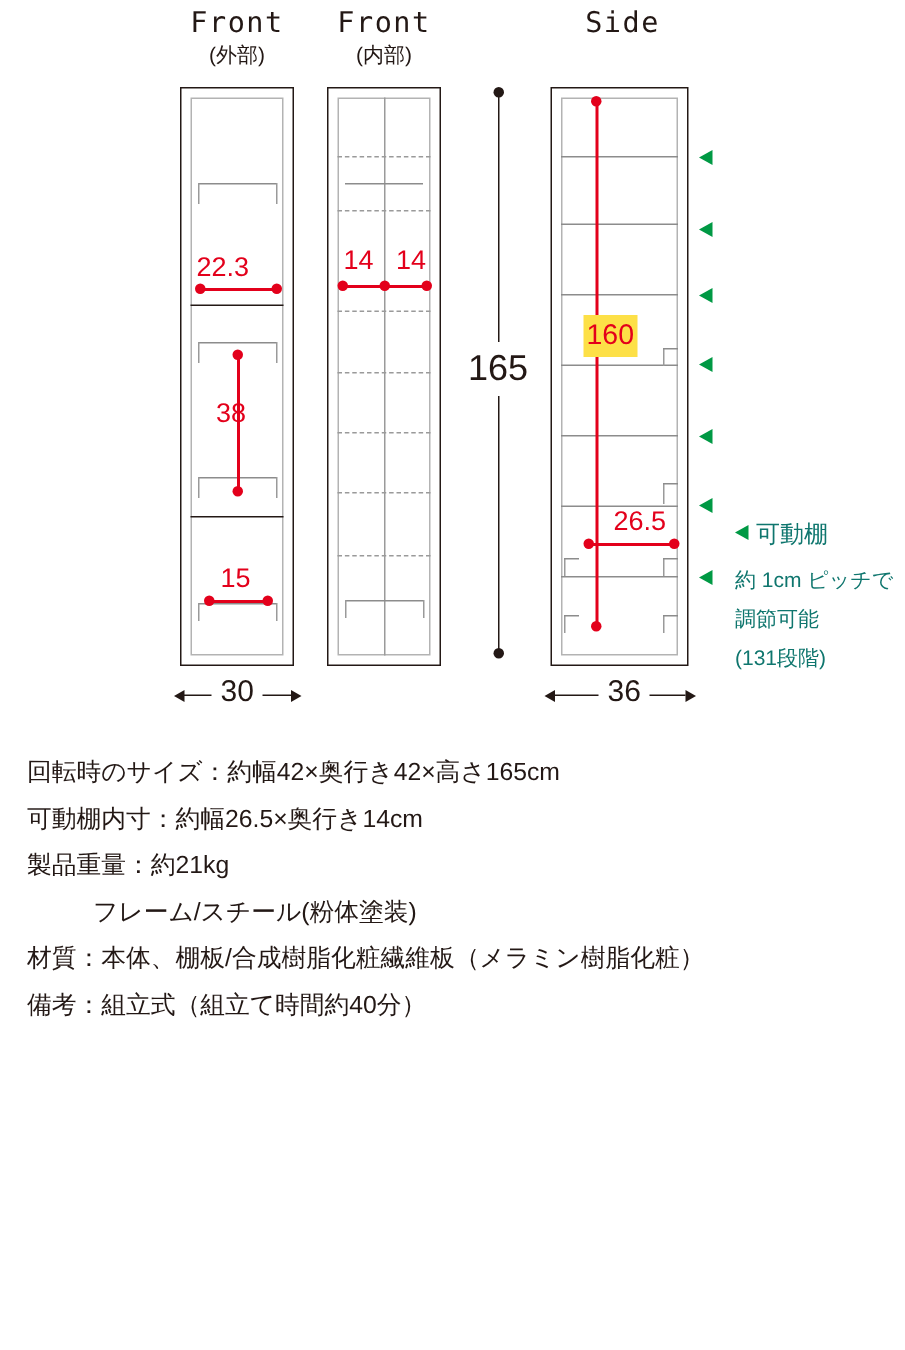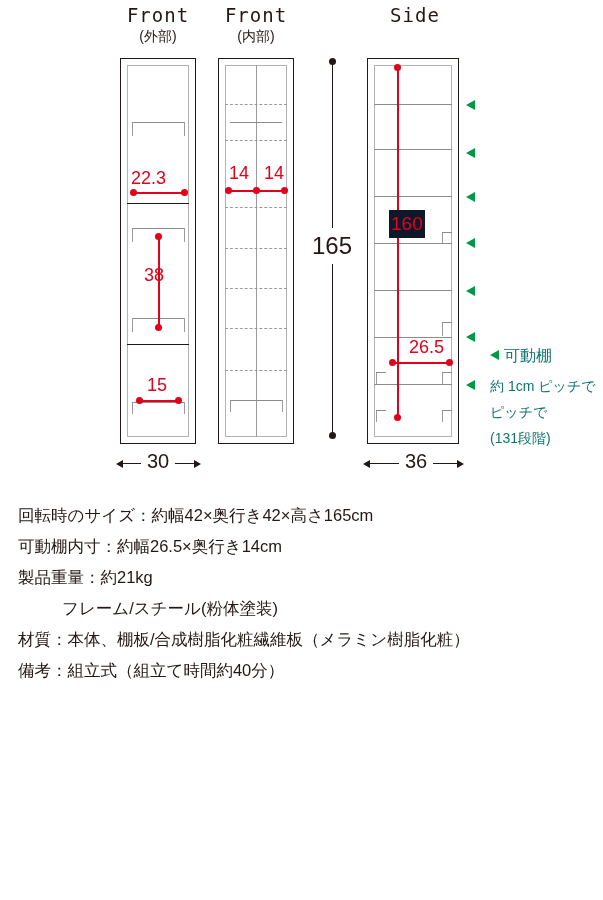--- a/index.html
+++ b/index.html
@@ -271,21 +271,21 @@
     <div class="vline" style="left:432px; top:372px; height:12px;"></div>
     <div class="shelf" style="left:432px; top:372px; width:10px;"></div>
     <div class="vline" style="left:366px; top:410px; height:12px;"></div>
     <div class="shelf" style="left:366px; top:410px; width:10px;"></div>
     <div class="vline" style="left:432px; top:410px; height:12px;"></div>
     <div class="shelf" style="left:432px; top:410px; width:10px;"></div>
 
     <div class="rvline" style="left:387px; top:68px; height:350px;"></div>
     <div class="rdot" style="left:384px; top:64px;"></div>
     <div class="rdot" style="left:384px; top:414px;"></div>
-    <div class="rlabel" style="left:379px; top:210px; font-size:19px; background:#0f172a; padding:3px 2px;">160</div>
+    <div class="rlabel" style="left:379px; top:210px; font-size:19px; background:#fde047; padding:3px 2px;">160</div>
 
     <div class="rlabel" style="left:399px; top:337px; font-size:18px;">26.5</div>
     <div class="rline" style="left:383px; top:362px; width:56px;"></div>
     <div class="rdot" style="left:379px; top:359px;"></div>
     <div class="rdot" style="left:436px; top:359px;"></div>
 
     <div class="kline" style="left:359px; top:463px; width:88px;"></div>
     <div class="arrow-l" style="left:353px; top:460px;"></div>
     <div class="arrow-r" style="left:447px; top:460px;"></div>
     <div class="klabel" style="left:389px; top:450px; font-size:20px; background:#fff; padding:0 6px;">36</div>
@@ -294,21 +294,21 @@
     <div class="gtri" style="left:456px; top:148px;"></div>
     <div class="gtri" style="left:456px; top:192px;"></div>
     <div class="gtri" style="left:456px; top:238px;"></div>
     <div class="gtri" style="left:456px; top:286px;"></div>
     <div class="gtri" style="left:456px; top:332px;"></div>
     <div class="gtri" style="left:456px; top:380px;"></div>
 
     <div class="gtri" style="left:480px; top:350px;"></div>
     <div class="glabel" style="left:494px; top:346px; font-size:16px;">可動棚</div>
     <div class="glabel" style="left:480px; top:378px;">約 1cm ピッチで</div>
-    <div class="glabel" style="left:480px; top:404px;">ピッチで</div>
+    <div class="glabel" style="left:480px; top:404px;">調節可能</div>
     <div class="glabel" style="left:480px; top:430px;">(131段階)</div>
 
   </div>
 
   <div class="specs">
     <div class="spec-line">回転時のサイズ：約幅42×奥行き42×高さ165cm</div>
     <div class="spec-line">可動棚内寸：約幅26.5×奥行き14cm</div>
     <div class="spec-line">製品重量：約21kg</div>
     <div class="spec-line indent1">フレーム/スチール(粉体塗装)</div>
     <div class="spec-line">材質：本体、棚板/合成樹脂化粧繊維板（メラミン樹脂化粧）</div>

